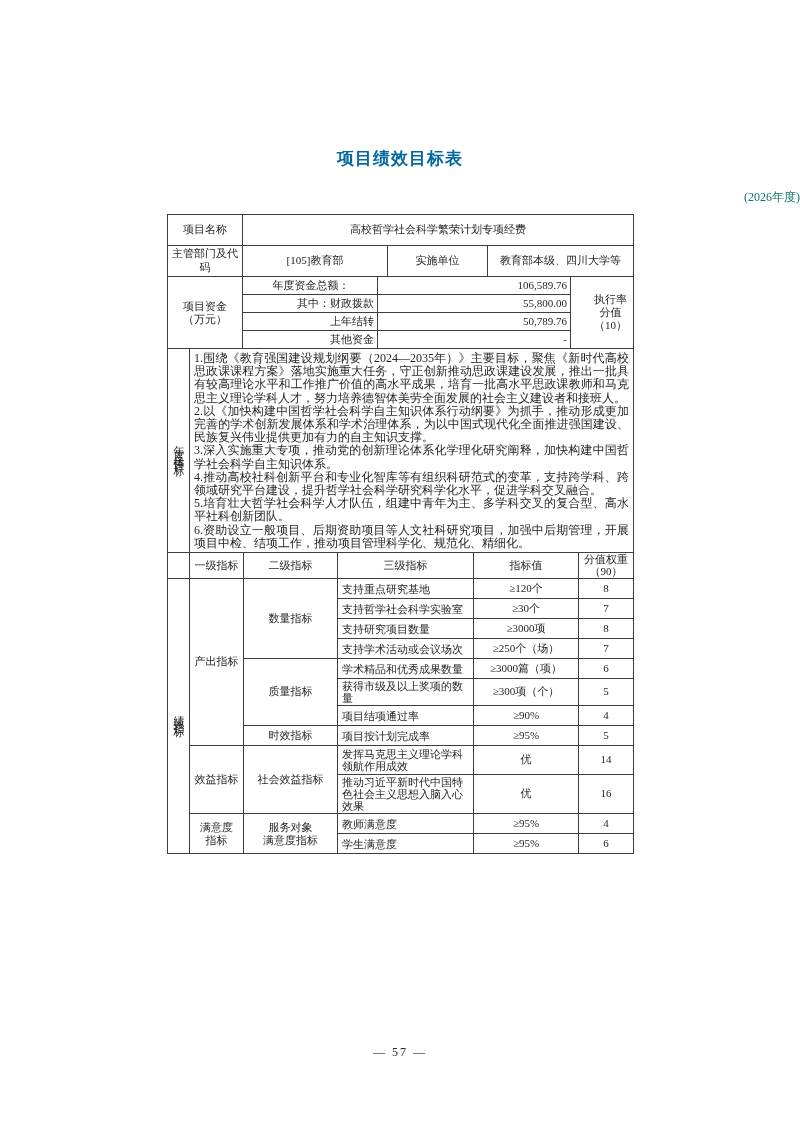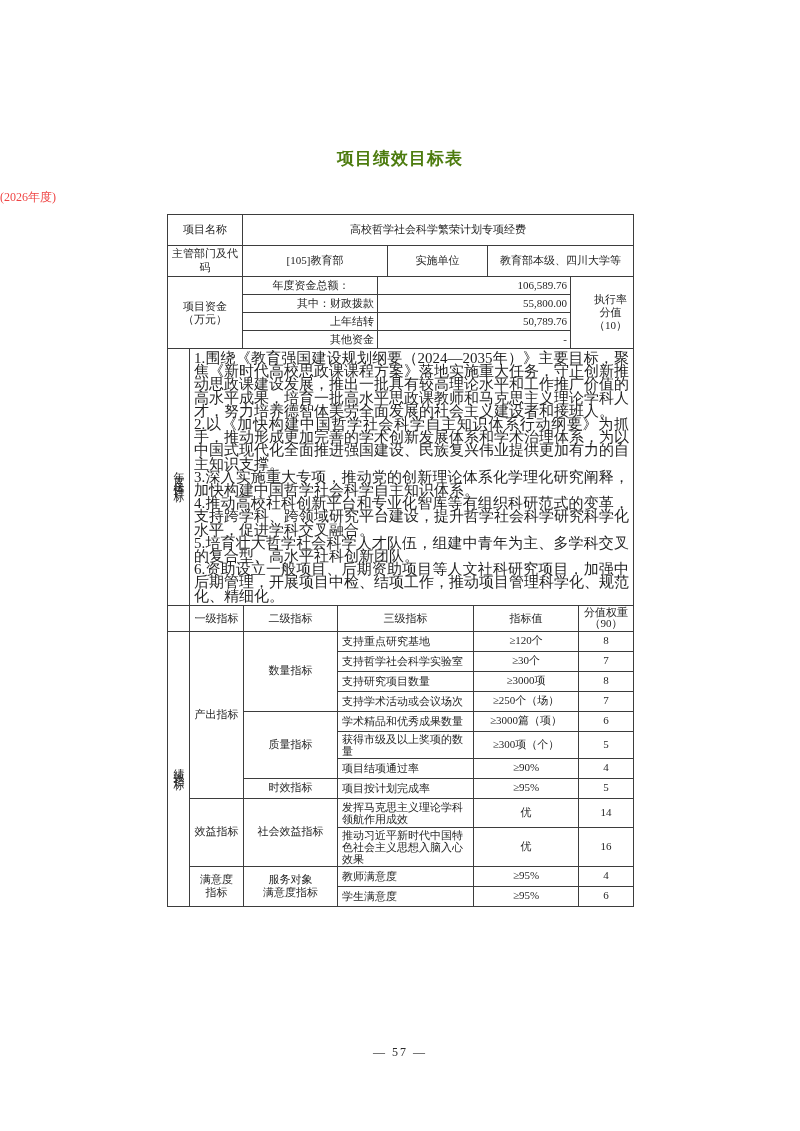--- a/index.html
+++ b/index.html
@@ -14,28 +14,28 @@
     font-family: "Liberation Serif", "DejaVu Serif", serif;
     overflow: hidden;
   }
   .doc-title {
     padding-top: 147px;
     text-align: center;
     font-family: "Liberation Sans", "DejaVu Sans", sans-serif;
     font-size: 17px;
     font-weight: bold;
     letter-spacing: 1px;
-    color: #4d7c0f;
+    color: #0369a1;
   }
   .doc-subtitle {
     margin-top: 19px;
     margin-bottom: 8px;
-    text-align: left;
+    text-align: right;
     font-size: 12px;
-    color: #ef4444;
+    color: #0f766e;
   }
   .table-wrap { width: 466px; margin: 0 auto; }
   table {
     border-collapse: collapse;
     table-layout: fixed;
     width: 466px;
     font-size: 11px;
     color: #1f1f1f;
   }
   table + table { margin-top: -1px; }
@@ -57,21 +57,21 @@
   .sec-b .fund-value { text-align: right; padding-right: 3px; }
   .exec-line { display: block; line-height: 13px; margin-left: 17px; }
   
   .sec-c .goals-cell {
     height: 200px;
     text-align: justify;
     vertical-align: top;
     padding: 3px 4px 2px 4px;
   }
   .sec-c .goals-cell p {
-    font-size: 15px;
+    font-size: 12px;
     line-height: 13.2px;
     text-align: justify;
     text-justify: inter-character;
   }
   
   .sec-d .hdr td { height: 23px; line-height: 11.5px; }
   .sec-d .r { height: 20px; }
   .sec-d .r-tall { height: 29px; }
   .sec-d .t3 { text-align: left; padding-left: 4px; line-height: 12px; }
   .lbl-line { display: block; line-height: 13px; }

